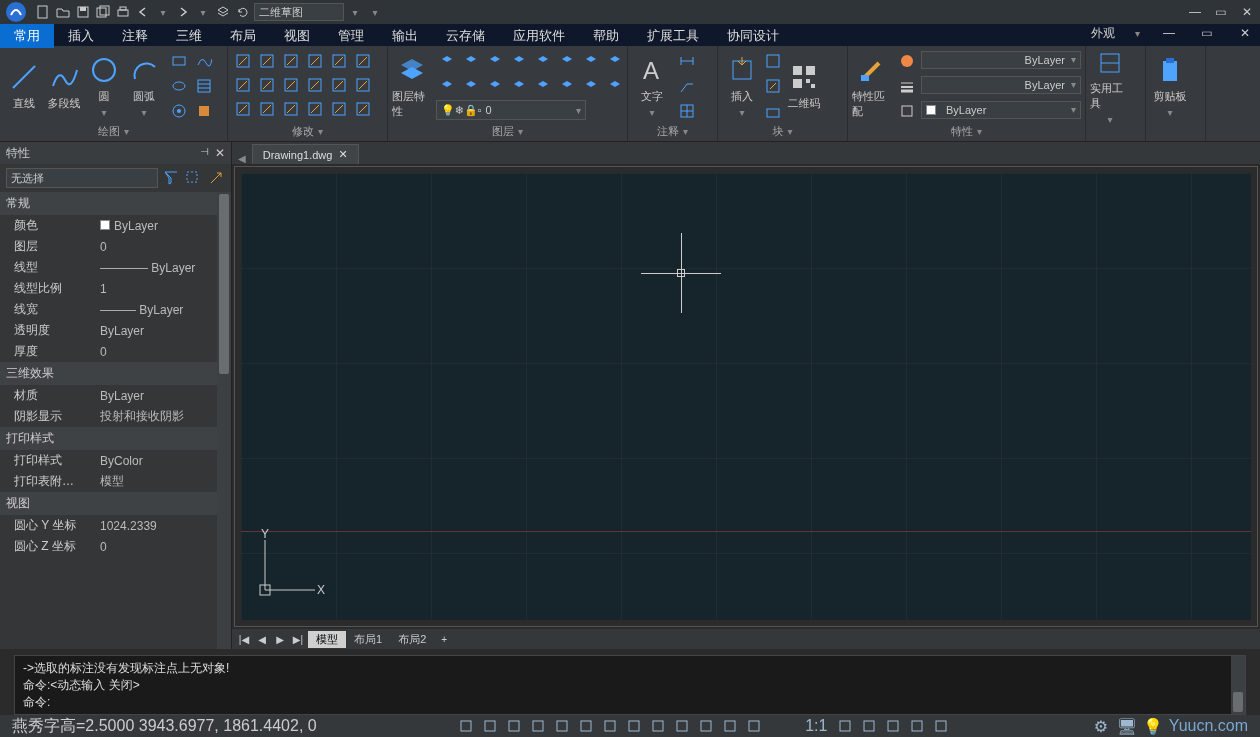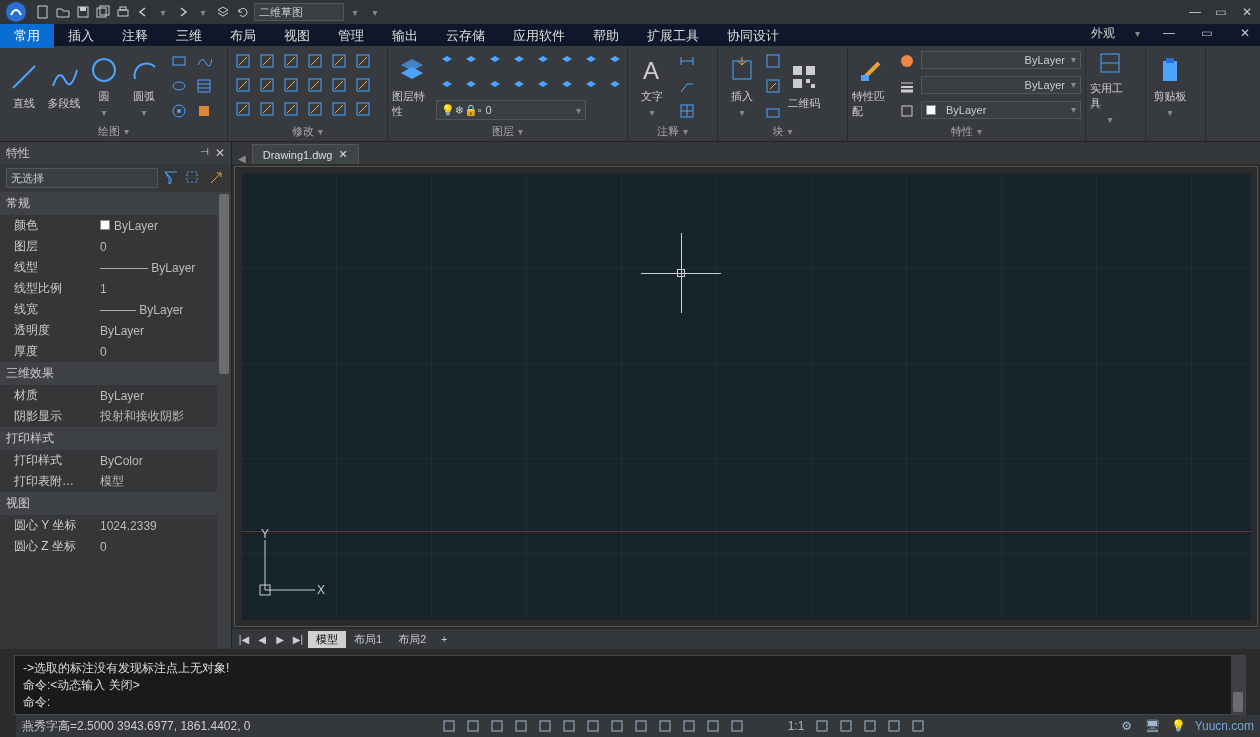--- a/index.html
+++ b/index.html
@@ -50,21 +50,21 @@
 .cursor-cross .h,.cursor-cross .v{position:absolute;background:#ccc}
 .cursor-cross .box{position:absolute;border:1px solid #ccc;width:8px;height:8px}
 .ucs{position:absolute;left:14px;bottom:20px;color:#ccc;font-size:12px}
 .layout-tabs{height:20px;background:#34383b;display:flex;align-items:center;padding:0 4px;gap:2px}
 .lt-btn{width:16px;height:16px;color:#ccc;display:flex;align-items:center;justify-content:center;cursor:pointer;font-size:10px}
 .lt-tab{padding:1px 8px;font-size:11px;color:#ccc;cursor:pointer}
 .lt-tab.active{background:#d0d0d0;color:#000}
 .cmdarea{position:absolute;left:14px;right:14px;bottom:22px;height:60px;background:#1a1a1a;border:1px solid #444;color:#ddd;font-size:12px;padding:4px 8px;font-family:SimSun,monospace;line-height:17px}
 .cmd-scroll{position:absolute;right:0;top:0;width:14px;height:100%;background:#3d4043}
 .cmd-thumb{position:absolute;right:2px;width:10px;background:#6a6d70;border-radius:2px}
-.statusbar{position:absolute;left:16px;right:0;bottom:0;height:22px;background:#34383b;display:flex;align-items:center;padding:0 6px;color:#ccc;font-size:12px}
+.statusbar{position:absolute;left:0;right:0;bottom:0;height:22px;background:#34383b;display:flex;align-items:center;padding:0 12px;color:#ccc;font-size:16px}
 .sleft{flex:0 0 auto}
 .scenter{flex:1;display:flex;align-items:center;justify-content:center;gap:4px}
 .sright{flex:0 0 auto;display:flex;align-items:center;gap:6px}
 .sbtn{width:20px;height:18px;display:flex;align-items:center;justify-content:center;cursor:pointer;color:#9fb8d0}
 .dn{color:#888;font-size:10px}
 .colorbox{width:10px;height:10px;border:1px solid #888;display:inline-block;margin-right:4px}
 svg{display:block}
 </style>
 </head>
 <body>

